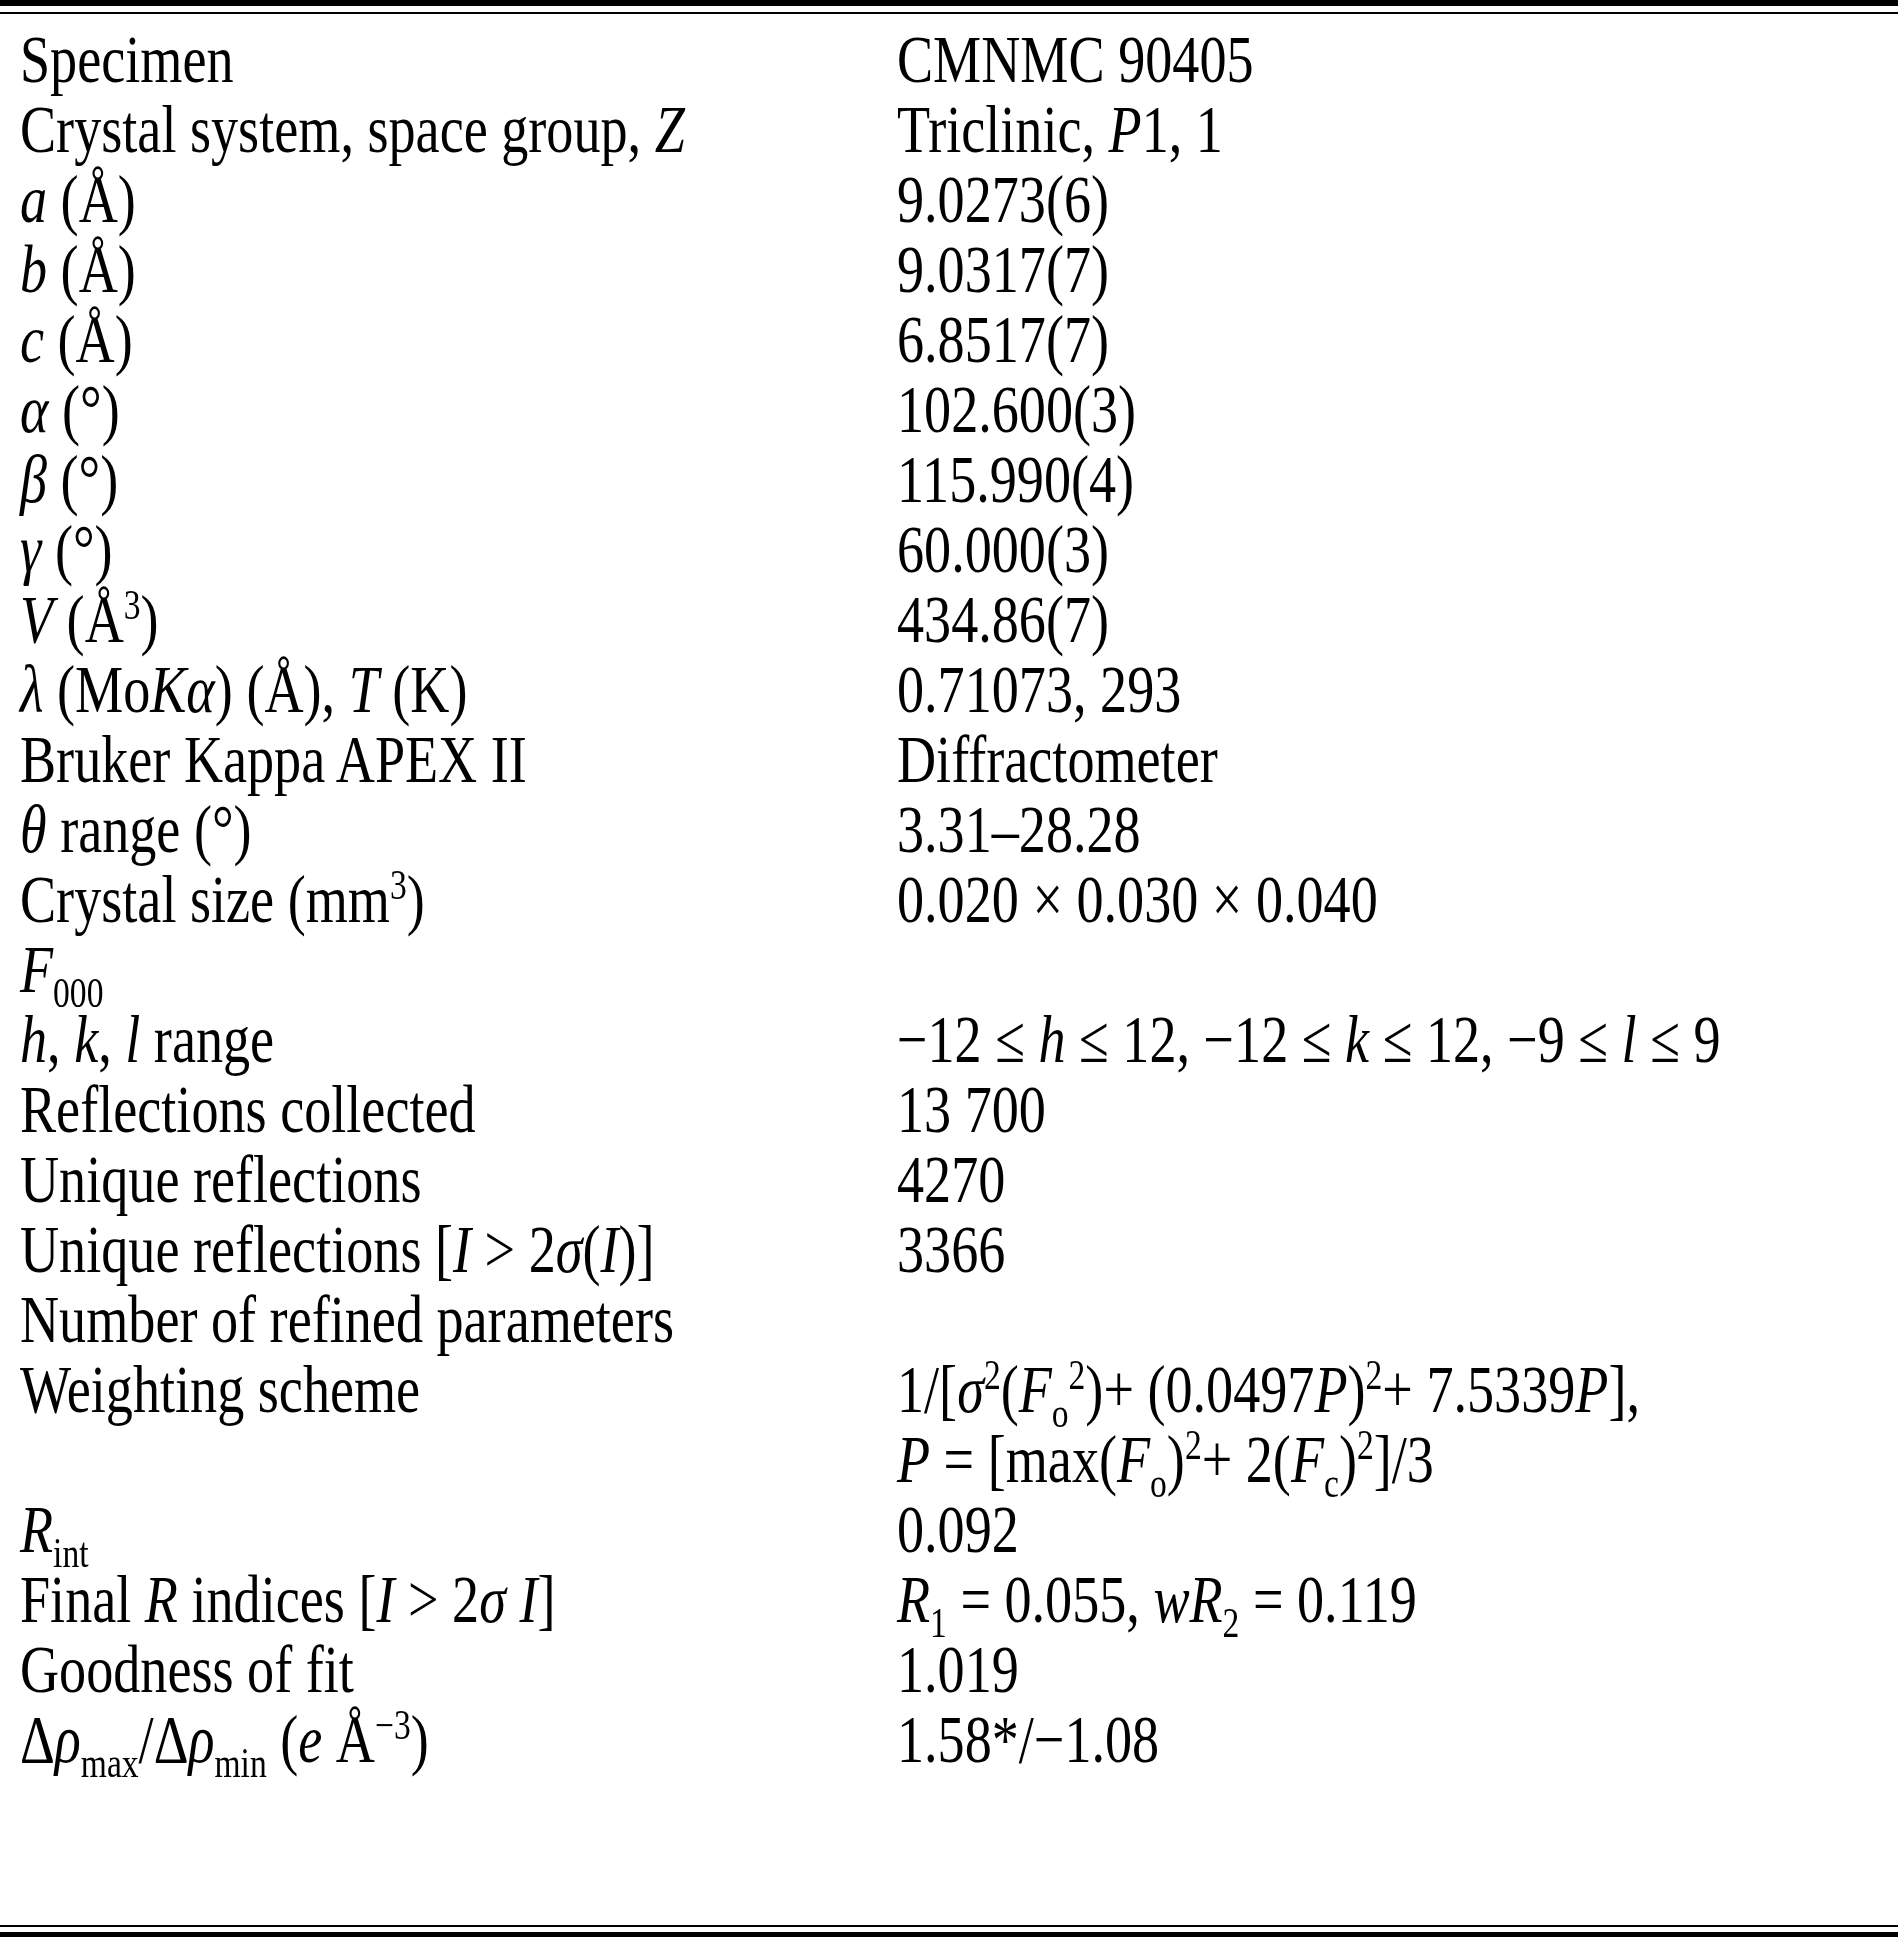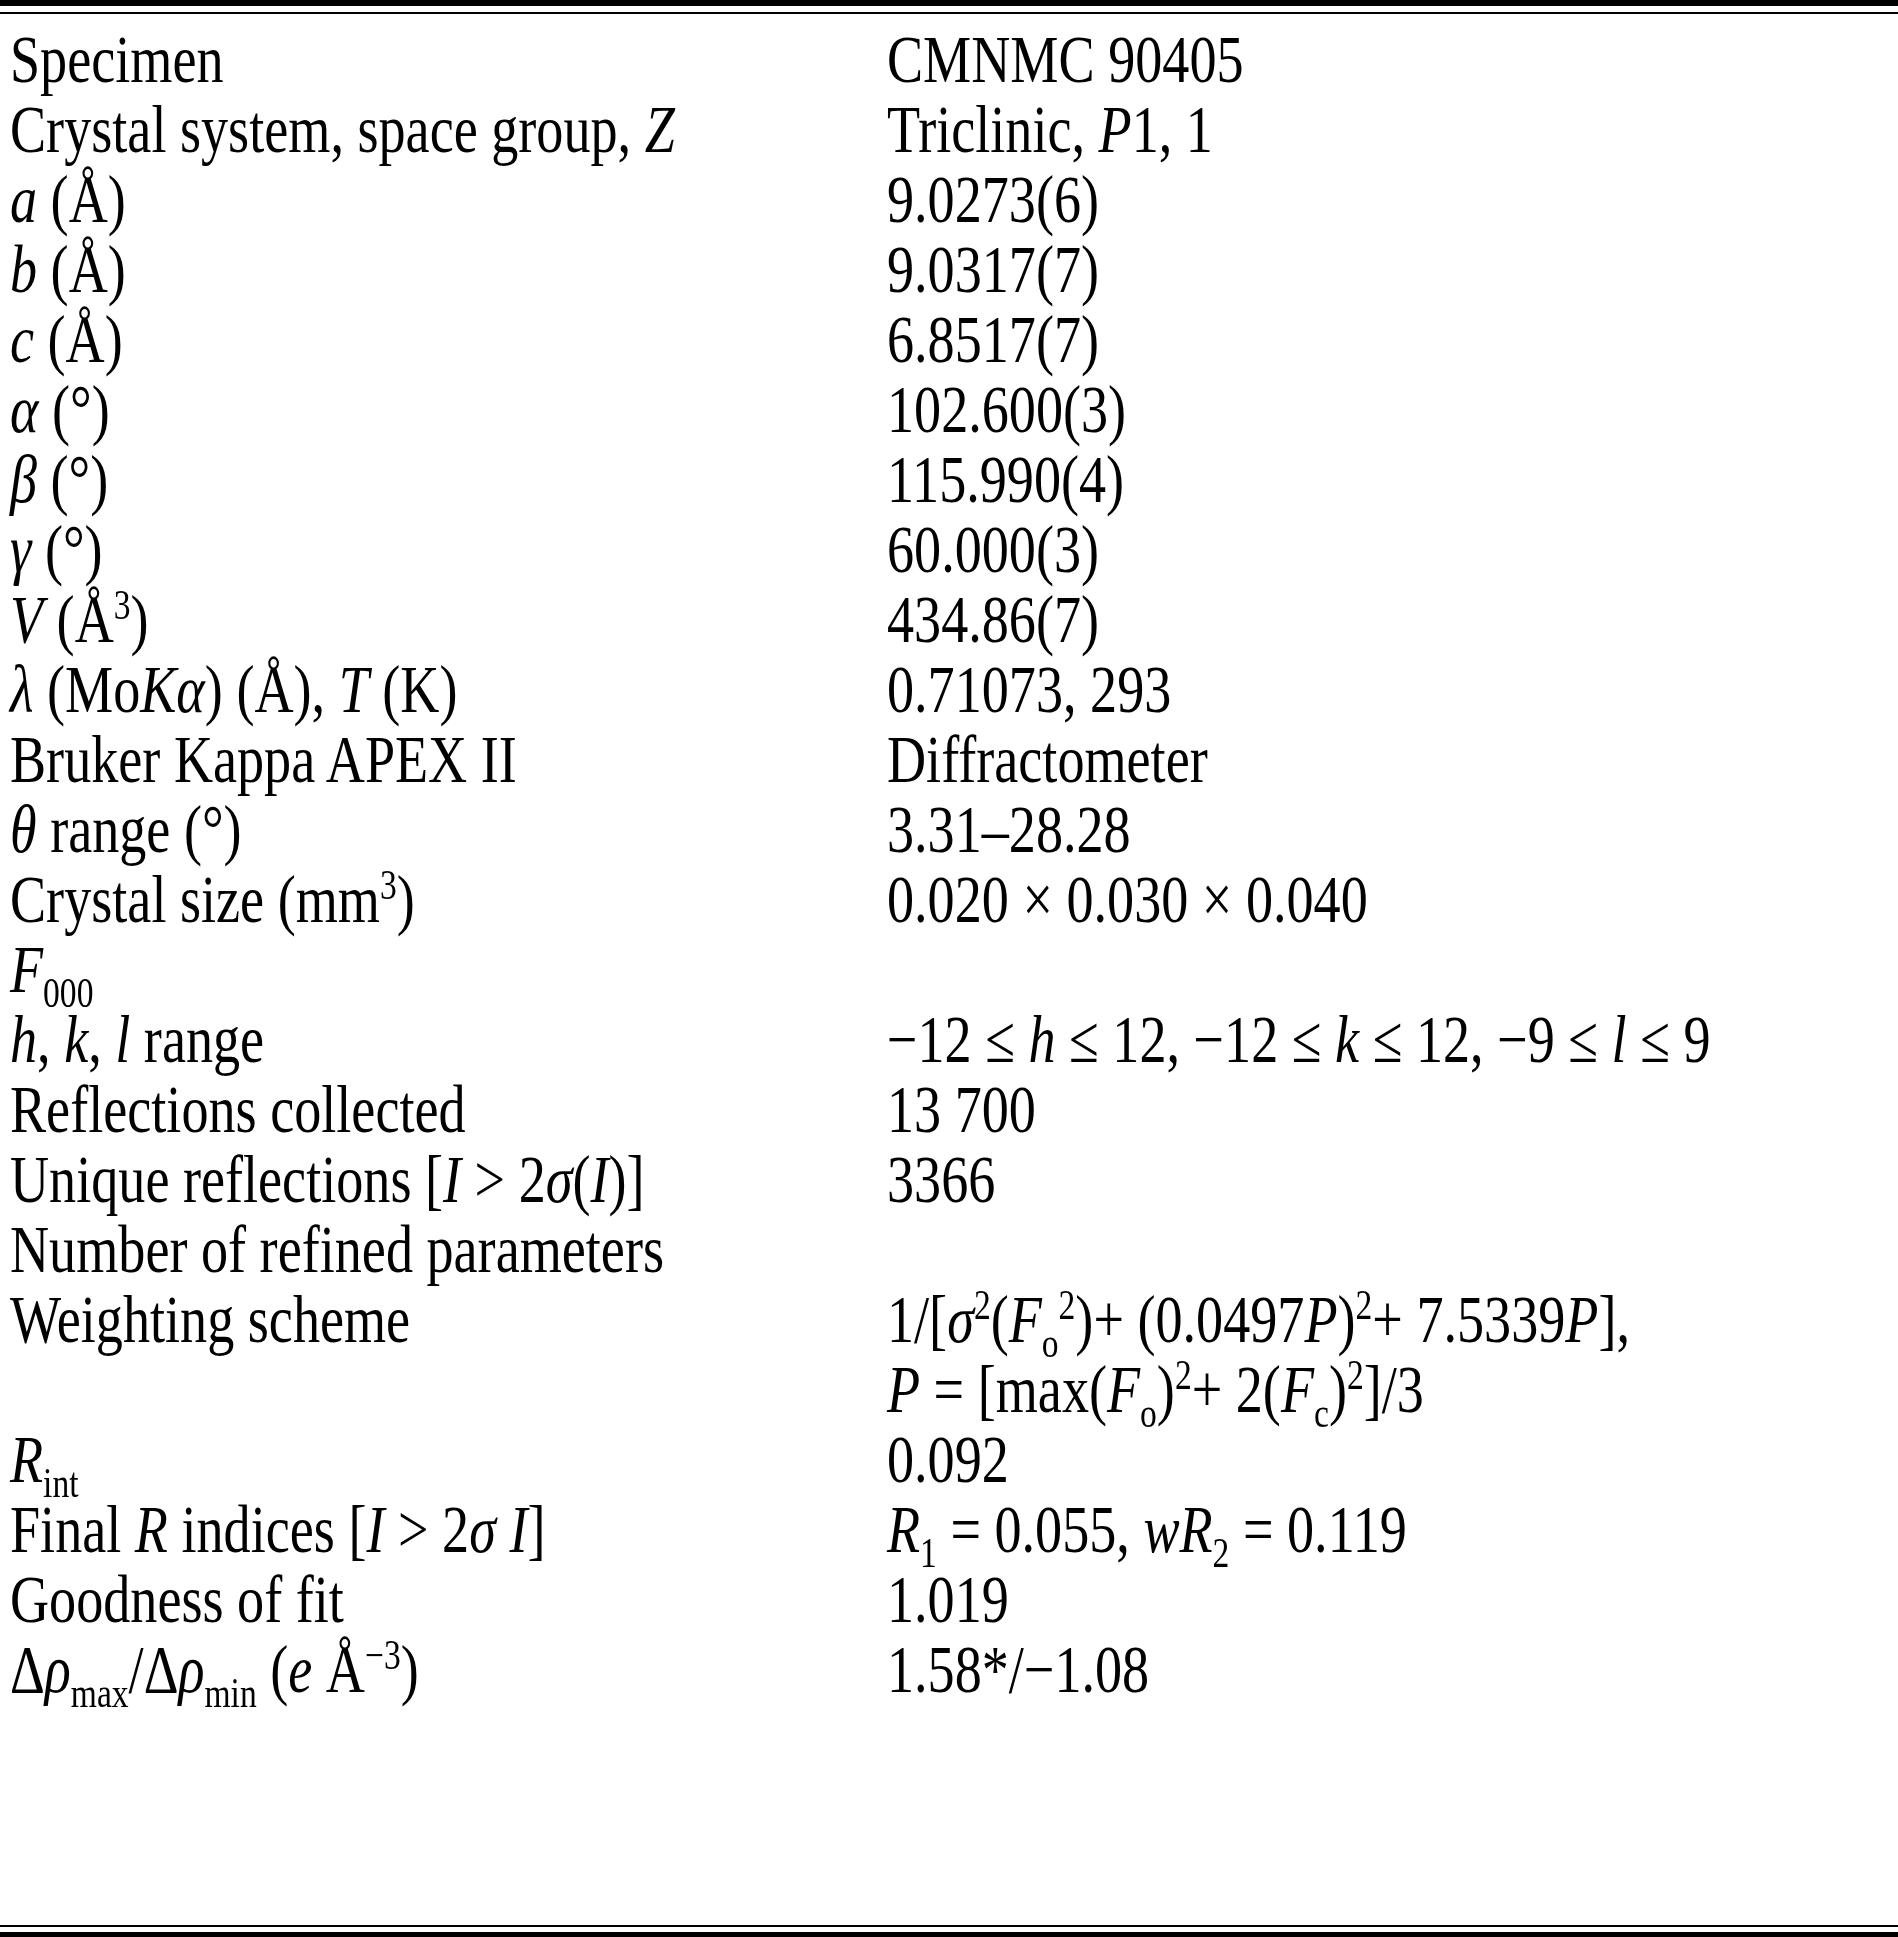--- a/index.html
+++ b/index.html
@@ -18,21 +18,21 @@
     border-top: 6.4px solid #000;
     border-bottom: 2.8px solid #000;
   }
   .rule-bottom {
     position: absolute;
     left: 0; right: 0; bottom: 0;
     height: 4.6px;               
     border-top: 2.8px solid #000;
     border-bottom: 6.4px solid #000;
   }
-  .rows { padding: 11px 0 0 10px; }
+  .rows { padding: 11px 0 0 20px; }
   .row {
     display: grid;
     grid-template-columns: 877px 1fr;
     align-items: start;
   }
   .cell { min-height: 70px; }
   .line { height: 70px; line-height: 70px; white-space: nowrap; }
   .tx {
     display: inline-block;
     white-space: nowrap;
@@ -186,20 +186,28 @@
 
   <div class="row">
     <div class="cell label">
       <div class="line"><span class="tx">Reflections collected</span></div>
     </div>
     <div class="cell value">
           <div class="line"><span class="tx">13 700</span></div>
         </div>
   </div>
 
+  <div class="row">
+    <div class="cell label">
+      <div class="line"><span class="tx">Unique reflections</span></div>
+    </div>
+    <div class="cell value">
+          <div class="line"><span class="tx">4270</span></div>
+        </div>
+  </div>
 
   <div class="row">
     <div class="cell label">
       <div class="line"><span class="tx">Unique reflections [<i>I</i> &gt; 2<i>σ</i>(<i>I</i>)]</span></div>
     </div>
     <div class="cell value">
           <div class="line"><span class="tx">3366</span></div>
         </div>
   </div>
 

